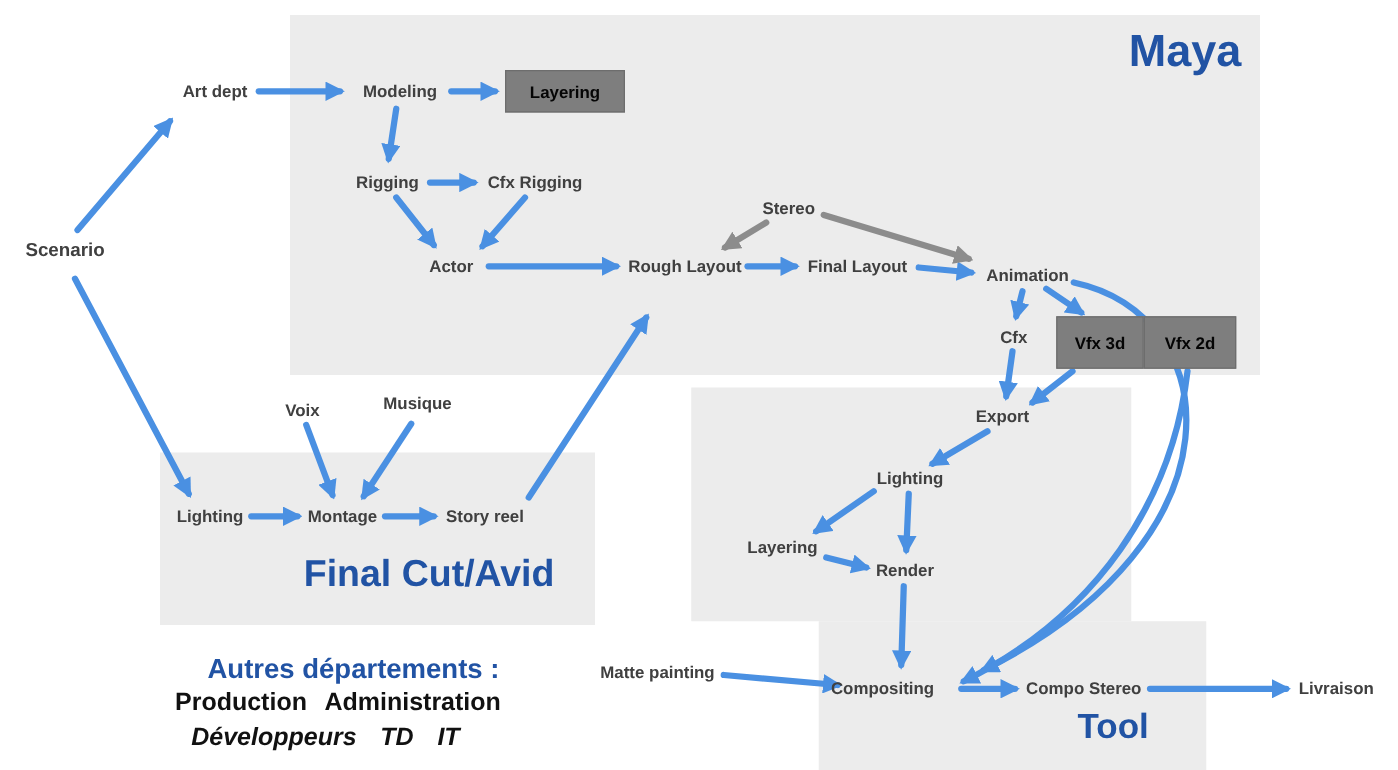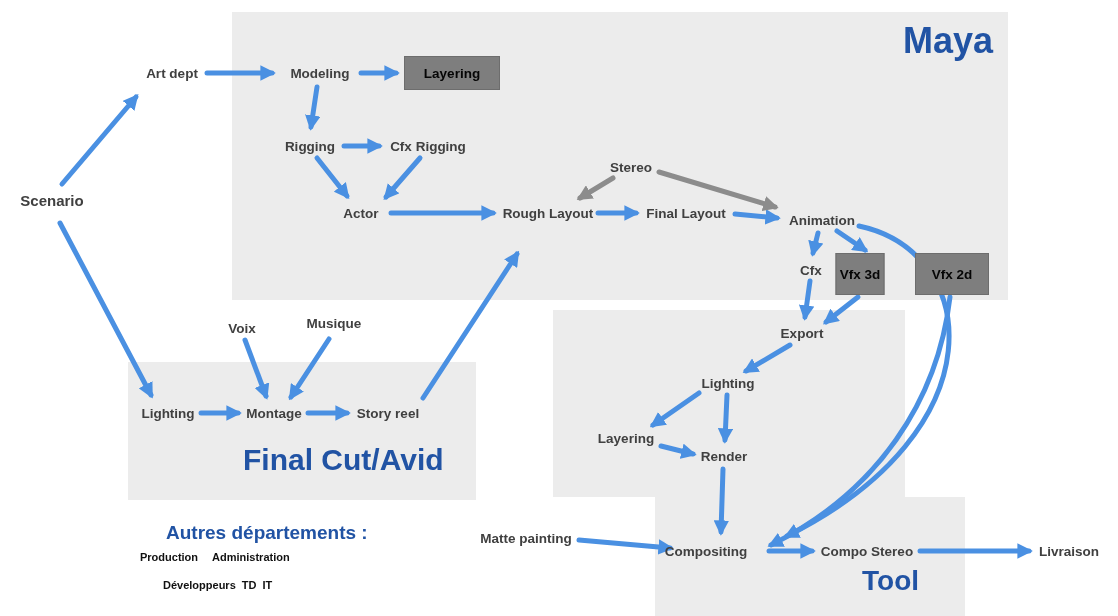--- a/index.html
+++ b/index.html
@@ -21,24 +21,24 @@
   .dark { background:#7e7e7e; border:1px solid #6d6d6d; color:#050505;
           display:flex; align-items:center; justify-content:center; }
 
   .glabel { position:absolute; font-weight:700; color:#2153a4; z-index:3; white-space:nowrap; }
   #maya-label     { left:903px; top:20px;  font-size:36px; }
   #internal-label { left:563px; top:316px; font-size:26px; }
   #finalcut-label { left:243px; top:443px; font-size:30px; }
   #nuke-label     { left:862px; top:565px; font-size:28px; }
 
   .footer { position:absolute; z-index:3; font-weight:700; white-space:nowrap; }
-  #footer-title { left:166px; top:522px; font-size:19px; color:#2153a4; }
-  .footer-row { display:flex; color:#111; font-size:11px; }
+  #footer-title { left:166px; top:522px; font-size:22px; color:#2153a4; }
+  .footer-row { display:flex; color:#111; font-size:20px; }
   #footer-row1 { left:140px; top:551px; gap:14px; }
-  #footer-row2 { left:163px; top:579px; gap:6px; }
+  #footer-row2 { left:153px; top:579px; gap:19px;font-style:italic; }
 </style>
 </head>
 <body>
 
 <div class="canvas">
 
   <div class="gbox" id="maya-box"></div>
   <div class="gbox" id="finalcut-box"></div>
   <div class="gbox" id="internal-box"></div>
   <div class="gbox" id="nuke-box"></div>
@@ -99,21 +99,21 @@
   <div class="node" style="left:320px;top:73px">Modeling</div>
   <div class="node dark" style="left:452px;top:73px;width:96px;height:34px">Layering</div>
   <div class="node" style="left:310px;top:146px">Rigging</div>
   <div class="node" style="left:428px;top:146px">Cfx Rigging</div>
   <div class="node" style="left:361px;top:213px">Actor</div>
   <div class="node" style="left:631px;top:167px">Stereo</div>
   <div class="node" style="left:548px;top:213px">Rough Layout</div>
   <div class="node" style="left:686px;top:213px">Final Layout</div>
   <div class="node" style="left:822px;top:220px">Animation</div>
   <div class="node" style="left:811px;top:270px">Cfx</div>
-  <div class="node dark" style="left:860px;top:274px;width:49px;height:42px">Vfx 3d</div>
+  <div class="node dark" style="left:880px;top:274px;width:70px;height:42px">Vfx 3d</div>
   <div class="node dark" style="left:952px;top:274px;width:74px;height:42px">Vfx 2d</div>
   <div class="node" style="left:802px;top:333px">Export</div>
   <div class="node" style="left:728px;top:383px">Lighting</div>
   <div class="node" style="left:626px;top:438px">Layering</div>
   <div class="node" style="left:724px;top:456px">Render</div>
   <div class="node" style="left:242px;top:328px">Voix</div>
   <div class="node" style="left:334px;top:323px">Musique</div>
   <div class="node" style="left:168px;top:413px">Lighting</div>
   <div class="node" style="left:274px;top:413px">Montage</div>
   <div class="node" style="left:388px;top:413px">Story reel</div>

